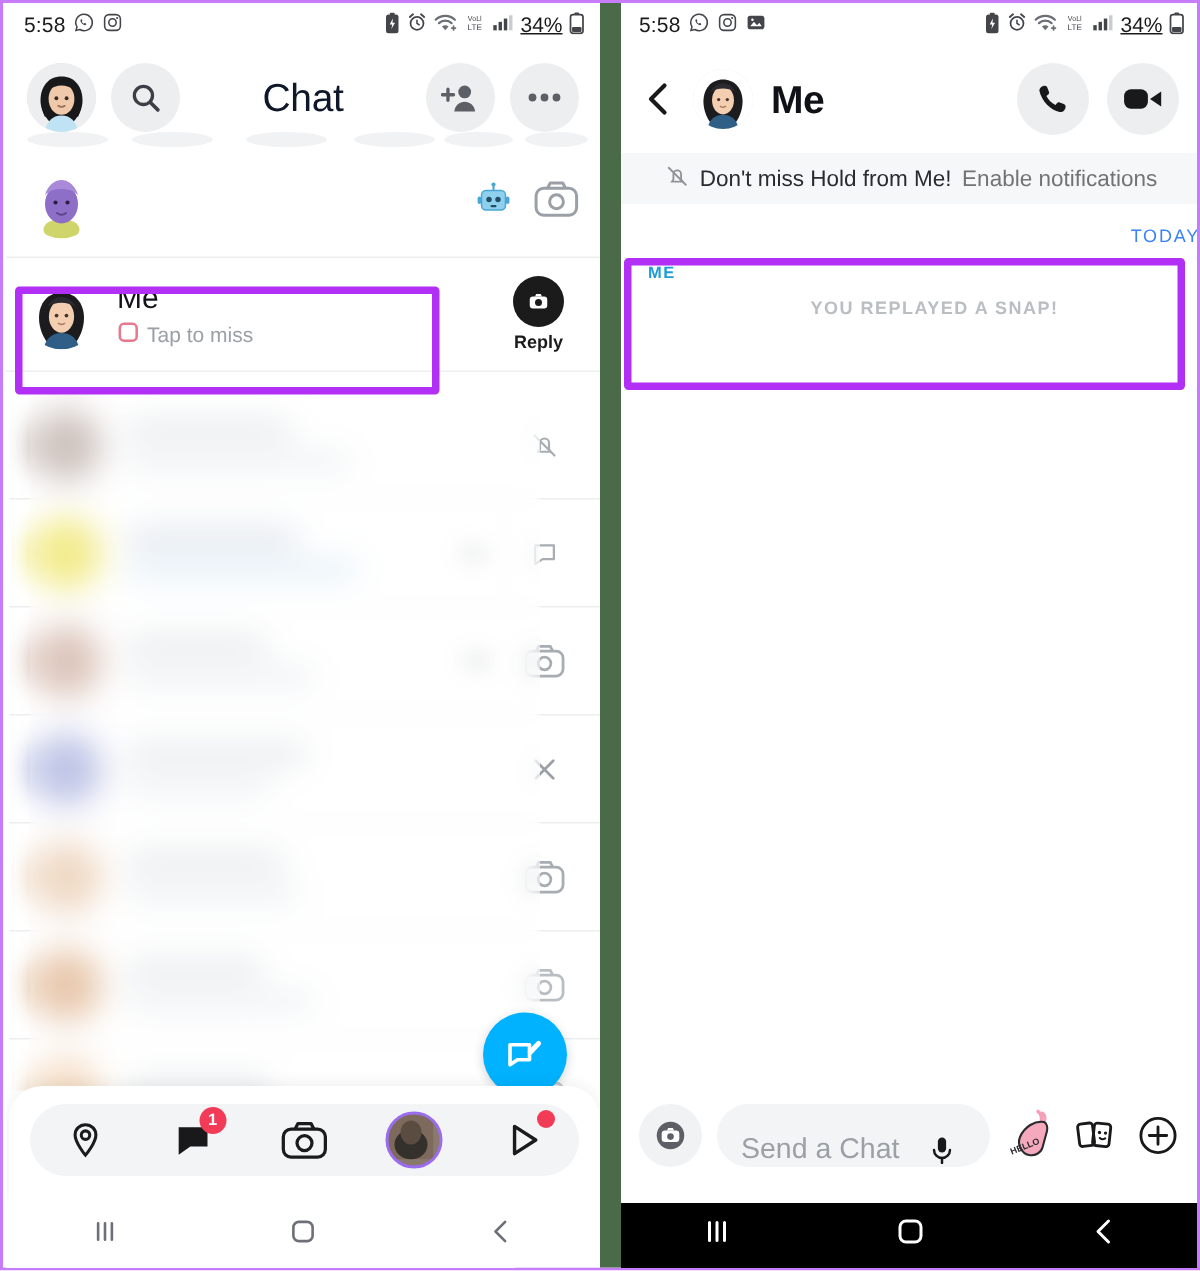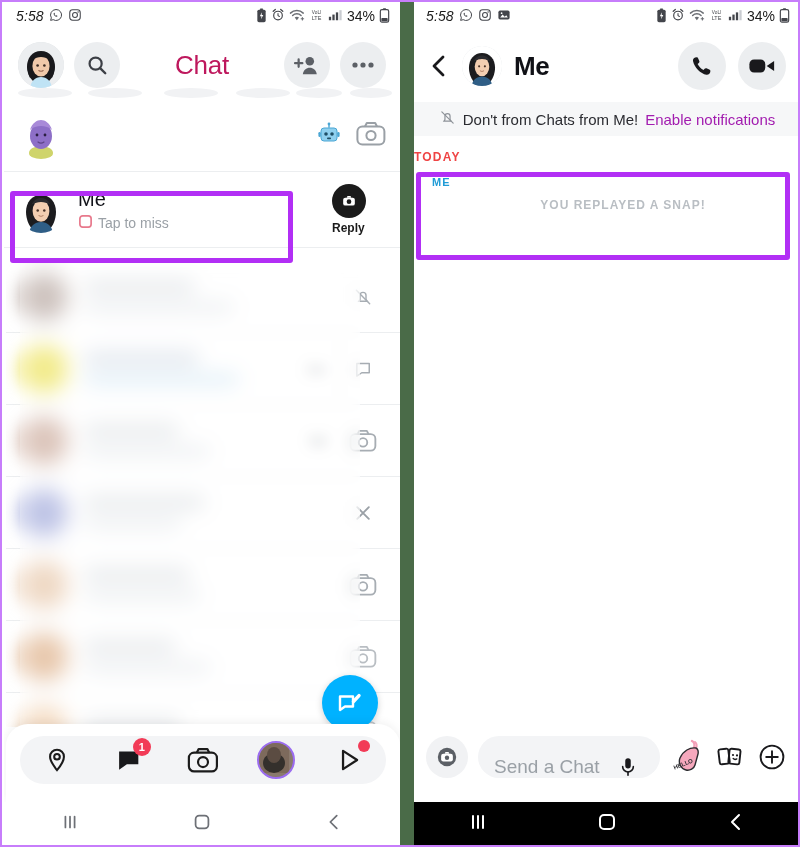--- a/index.html
+++ b/index.html
@@ -5,43 +5,43 @@
   html,body{margin:0;padding:0;background:#fff;}
   body{width:800px;height:847px;font-family:"Liberation Sans",sans-serif;overflow:hidden;}
   .shot{position:relative;width:800px;height:847px;box-sizing:border-box;border:2px solid #c77dfb;background:#fff;overflow:hidden;}
   .panel{position:absolute;top:0;bottom:0;overflow:hidden;background:#fff;}
   .panel-left{left:2px;width:396px;}
   .divider{position:absolute;left:398px;top:0;width:14px;height:847px;background:#4a6b48;}
   .panel-right{left:412px;width:386px;}
 
   
   .statusbar{height:28px;display:flex;align-items:center;justify-content:space-between;padding:0 10px 0 12px;box-sizing:border-box;font-size:13px;color:#1b1b1b;}
-  .sb-left{display:flex;align-items:center;gap:5px;font-style:italic;}
-  .sb-right{display:flex;align-items:center;gap:4px;}
+  .sb-left{display:flex;align-items:center;gap:5px;}
+  .sb-right{display:flex;align-items:center;gap:4px;text-decoration:underline;}
   .sb-time{font-size:14px;letter-spacing:.1px;}
   .gl{display:inline-block;line-height:1;}
   .pct{font-size:14px;margin-left:1px;}
 
   
   .chat-header{height:70px;display:flex;align-items:center;padding:0 14px;box-sizing:border-box;background:#fff;position:relative;}
   .circle-btn{width:46px;height:46px;border-radius:50%;background:#eceef0;display:flex;align-items:center;justify-content:center;flex:0 0 auto;}
   .avatar{width:46px;height:46px;border-radius:50%;flex:0 0 auto;overflow:hidden;position:relative;background:#dfe3e6;}
-  .title-chat{flex:1;text-align:center;font-size:26px;color:#be185d;font-weight:400;letter-spacing:-.2px;}
+  .title-chat{flex:1;text-align:center;font-size:26px;color:#0f172a;font-weight:400;letter-spacing:-.2px;}
   .hdr-gap{width:10px;}
   .hdr-fade{position:absolute;left:0;right:0;bottom:-10px;height:22px;}
   .hdr-fade i{position:absolute;height:10px;border-radius:50%;background:#f1f2f4;top:0;}
 
   
   .row{display:flex;align-items:center;height:72px;padding:0 14px;box-sizing:border-box;border-bottom:1px solid #eceef0;background:#fff;position:relative;}
   .row-av{width:46px;height:46px;border-radius:50%;flex:0 0 auto;margin-right:14px;position:relative;overflow:hidden;}
   .row-txt{flex:1;min-width:0;}
   .row-name{font-size:20px;color:#12131a;line-height:1.15;}
   .row-sub{font-size:14px;color:#9aa0a6;display:flex;align-items:center;gap:5px;margin-top:3px;}
   .row-right{display:flex;align-items:center;gap:14px;}
-  .reply-wrap{display:flex;flex-direction:column;justify-content:center;width:54px;}
+  .reply-wrap{display:flex;flex-direction:column;align-items:center;justify-content:center;width:54px;}
   .reply-label{font-size:12px;font-weight:bold;color:#1b1b1b;margin-top:3px;}
   .cam-dark{width:34px;height:34px;border-radius:50%;background:#1b1b1b;display:flex;align-items:center;justify-content:center;}
 
   
   .hl{position:absolute;border:5px solid #b22ff5;box-sizing:border-box;border-radius:3px;pointer-events:none;}
 
   
   .blurlist{position:absolute;left:2px;right:0;top:259px;height:466px;overflow:hidden;}
   .brow{position:relative;height:72px;border-bottom:1px solid #eceef0;display:flex;align-items:center;padding:0 14px;box-sizing:border-box;}
   .bav{width:48px;height:48px;border-radius:50%;margin-right:16px;filter:blur(9px);flex:0 0 auto;}
@@ -67,22 +67,22 @@
   .sysnav.light{background:#fff;color:#3b3b3b;}
 
   
   .conv-header{height:72px;display:flex;align-items:center;padding:0 14px;box-sizing:border-box;gap:12px;}
   .back-chev{width:22px;display:flex;align-items:center;justify-content:center;}
   .conv-av{width:40px;height:40px;border-radius:50%;overflow:hidden;background:#dfe3e6;flex:0 0 auto;}
   .conv-title{font-size:26px;font-weight:bold;color:#101116;flex:1;letter-spacing:-.3px;}
   .conv-btn{width:48px;height:48px;border-radius:50%;background:#eceef0;display:flex;align-items:center;justify-content:center;}
 
   .notif-bar{height:34px;background:#f6f7f8;display:flex;align-items:center;justify-content:center;gap:7px;font-size:15px;color:#2a2b30;}
-  .notif-link{color:#a21caf;}
-  .today{text-align:left;font-size:12px;letter-spacing:1.2px;color:#ef4444;margin-top:14px;font-weight:bold;}
+  .notif-link{color:#737373;}
+  .today{text-align:right;font-size:12px;letter-spacing:1.2px;color:#3b82f6;margin-top:14px;font-weight:normal;}
   .me-label{font-size:11px;font-weight:bold;letter-spacing:1px;color:#1f9bd6;margin:12px 0 0 18px;}
   .msg-wrap{position:relative;margin:6px 14px 0 14px;}
   .msg-bar{position:absolute;left:0;top:0;bottom:0;width:3px;border-radius:2px;background:#2bd8f0;}
   .msg{margin-left:10px;height:62px;border-radius:10px;background:#fbfbfc;display:flex;align-items:center;padding:0 14px 0 18px;box-sizing:border-box;gap:18px;box-shadow:0 1px 2px rgba(0,0,0,.05);}
   .snap-box{width:26px;height:26px;border:2px solid #e8798c;border-radius:6px;flex:0 0 auto;}
   .msg-text{flex:1;font-size:21px;color:#15161c;letter-spacing:-.2px;}
   .msg-cam{width:42px;height:42px;border-radius:50%;background:#39393c;display:flex;align-items:center;justify-content:center;flex:0 0 auto;}
   .replayed{text-align:center;font-size:12px;letter-spacing:1px;color:#b9bec3;font-weight:bold;margin-top:10px;padding-left:32px;}
 
   .composer{position:absolute;left:0;right:0;bottom:55px;height:66px;display:flex;align-items:center;padding:0 12px;box-sizing:border-box;gap:10px;background:#fff;}
@@ -567,21 +567,21 @@
       </div>
     </div>
 
     <div class="notif-bar">
       <span>
         <svg width="17" height="17" viewBox="0 0 24 24">
             <path d="M7 17h10l-1.4-2V10a3.6 3.6 0 0 0-7.2 0v5z" fill="none" stroke="#8e9399" stroke-width="1.7"></path>
             <path d="M4 4 20 20" stroke="#8e9399" stroke-width="1.7" stroke-linecap="round"></path>
           </svg>
       </span>
-      <span>Don't from Chats from Me!</span>
+      <span>Don't miss Hold from Me!</span>
       <span class="notif-link">Enable notifications</span>
     </div>
 
     <div class="today">TODAY</div>
 
     <div class="me-label">ME</div>
 
 
     <div class="replayed">YOU REPLAYED A SNAP!</div>
 

